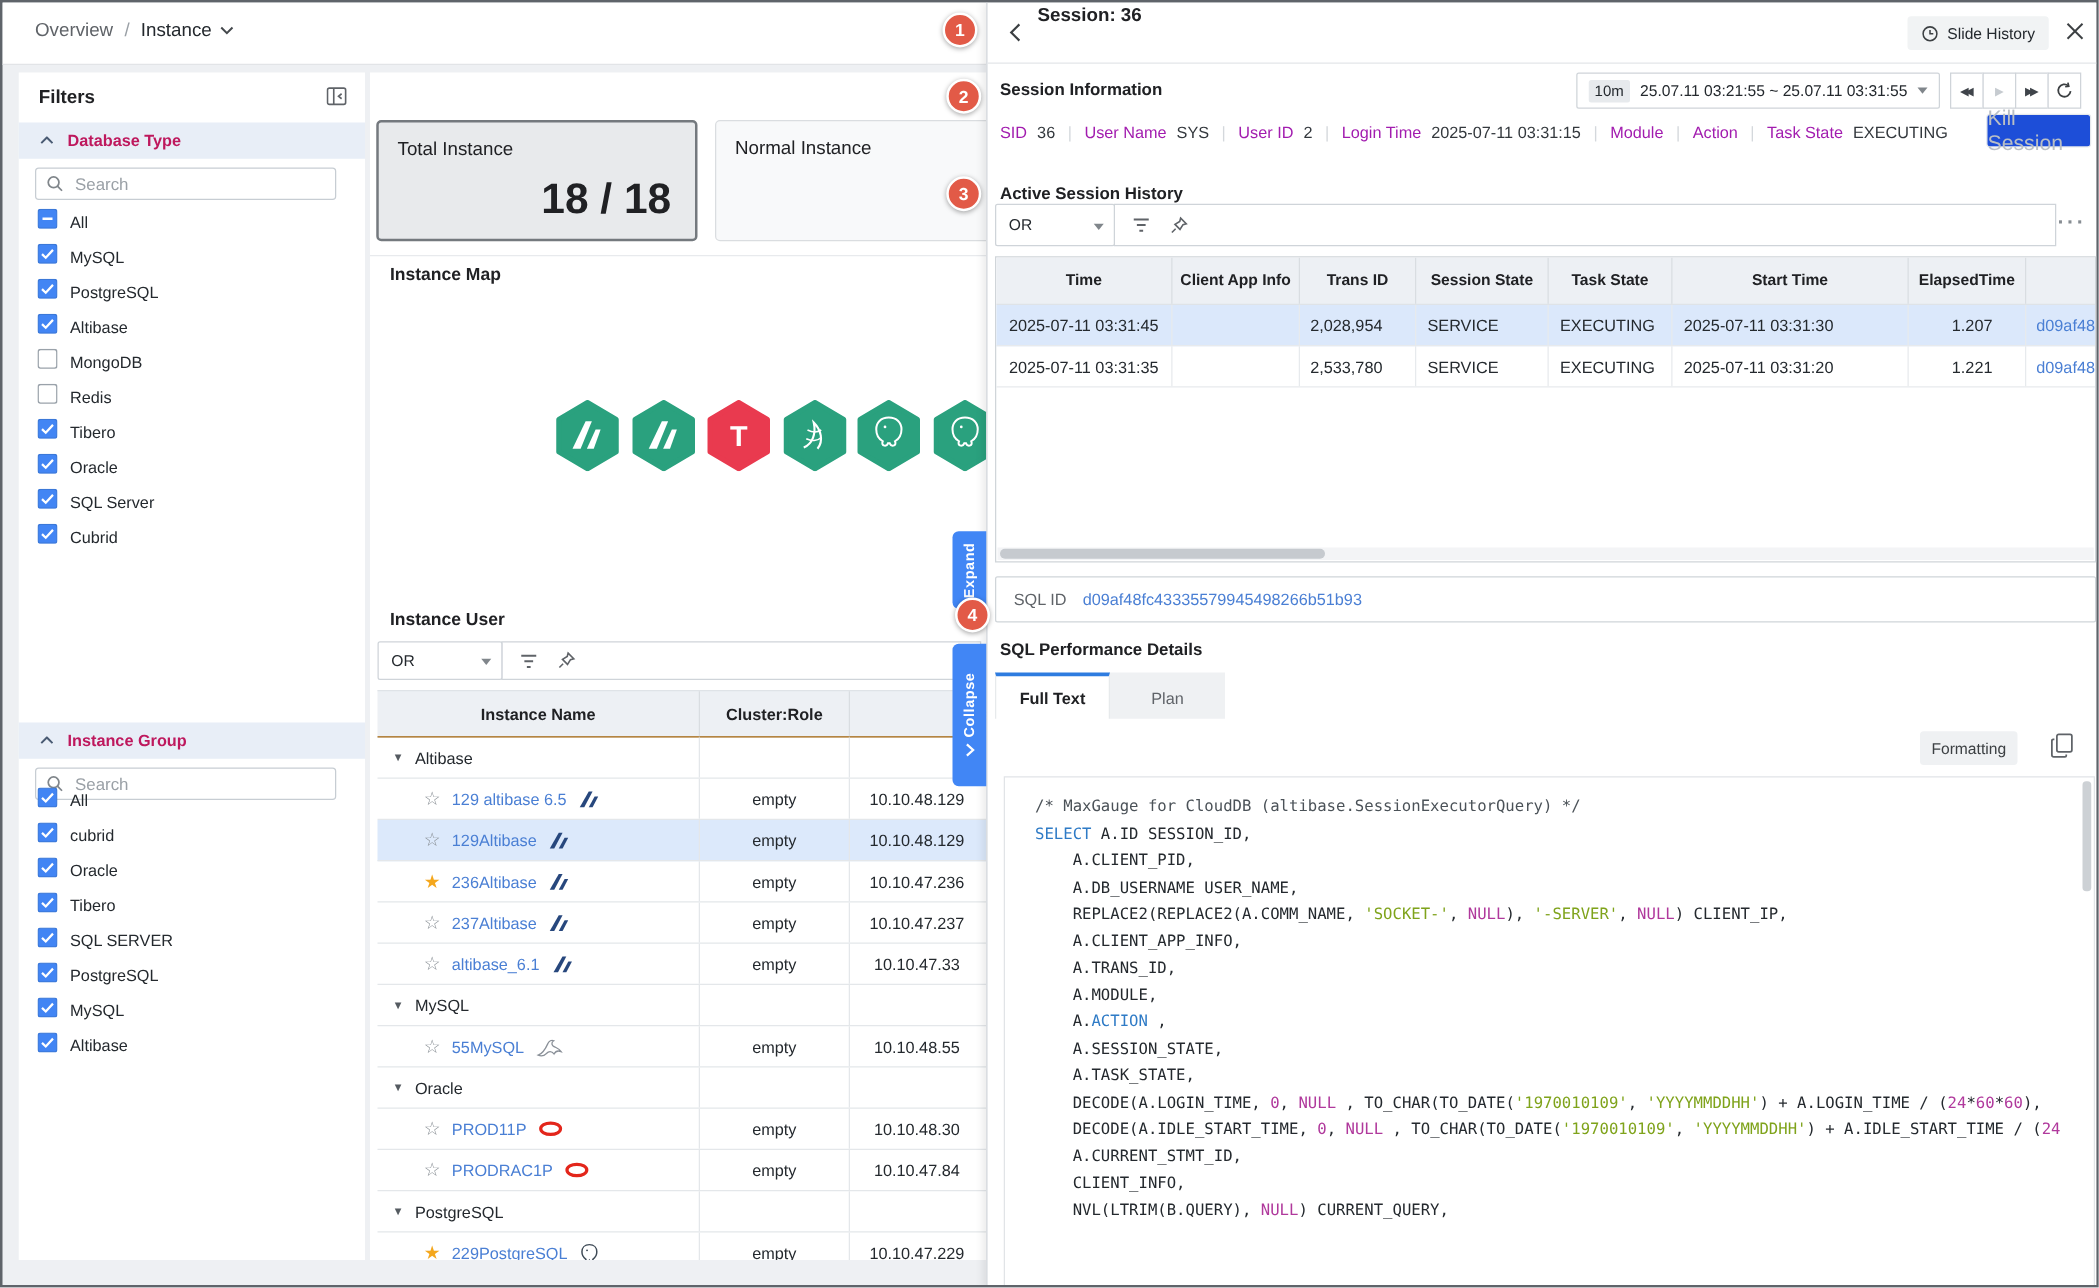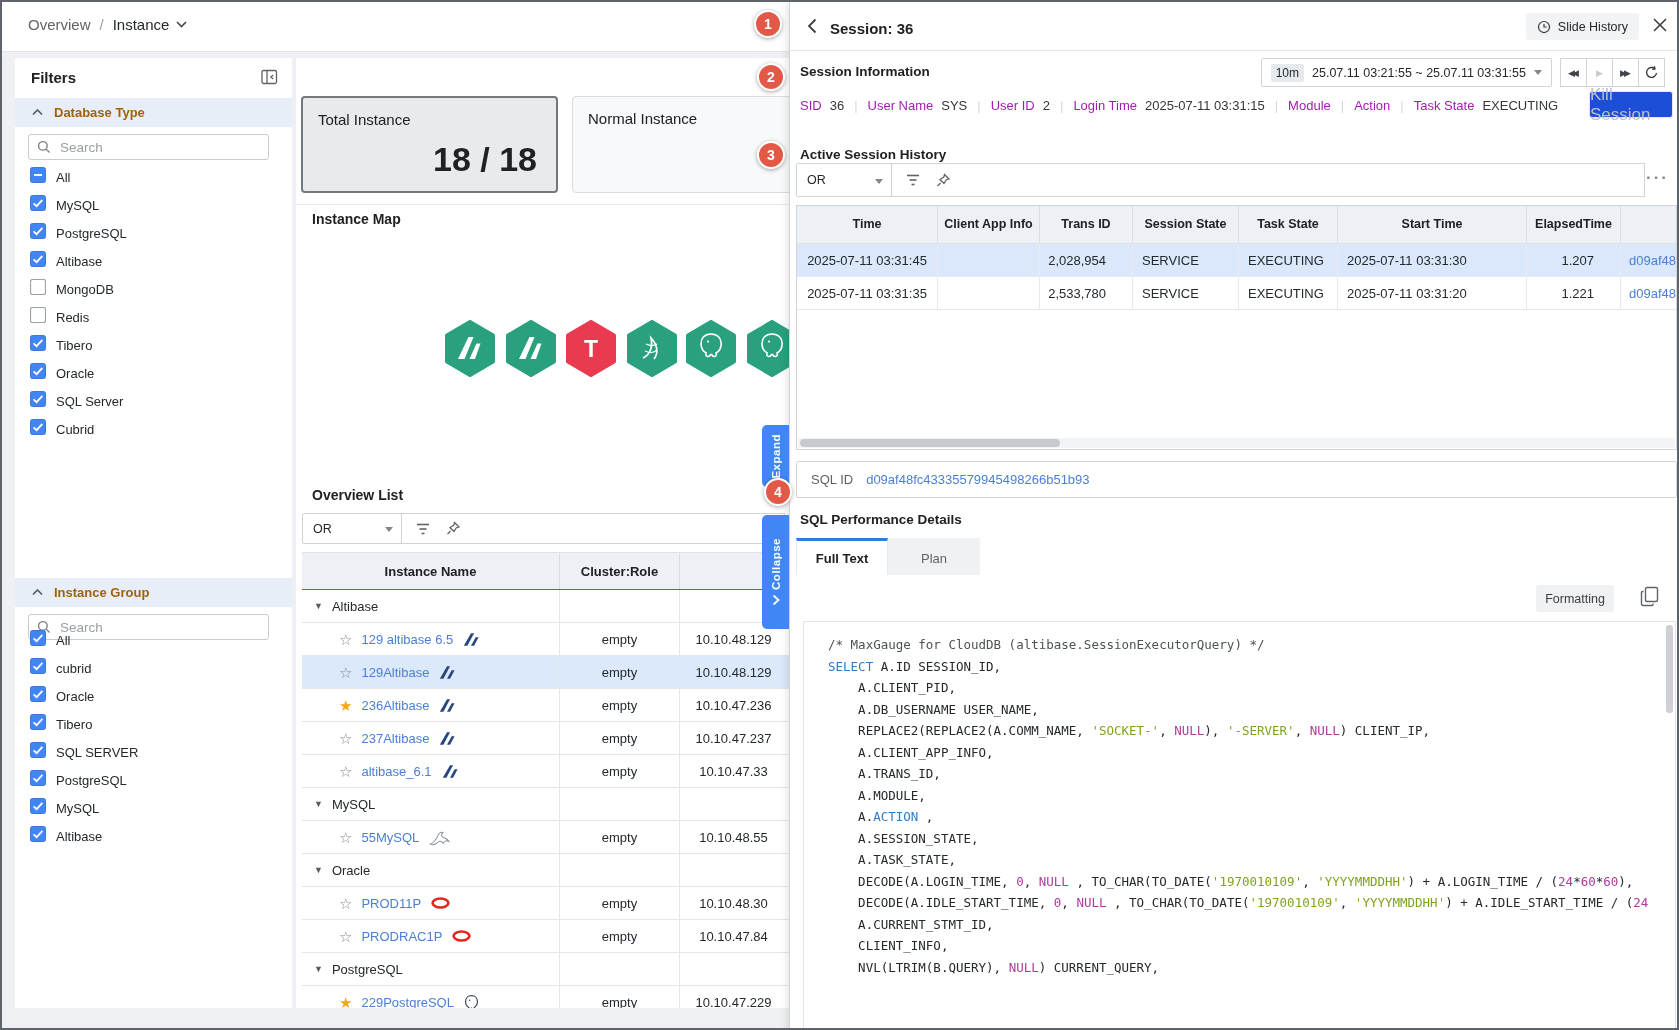--- a/index.html
+++ b/index.html
@@ -12,21 +12,21 @@
   .crumb .root{color:#5f6368;}
   .crumb .sep{color:#9aa0a6;margin:0 9px;}
   .crumb .cur{color:#24292e;font-weight:500;}
   .crumb svg{margin-left:7px;}
   
   .sidebar{position:absolute;left:13px;top:56px;width:277px;height:950px;background:#fff;z-index:2;}
   .fhead{position:absolute;left:0;top:8px;width:100%;height:26px;}
   .fhead .t{position:absolute;left:16px;top:3px;font-size:15px;font-weight:bold;color:#202124;}
   .fhead .ic{position:absolute;right:14px;top:3px;cursor:pointer;}
   .fsec-h{position:absolute;left:0;width:100%;height:29px;background:#e8eef7;display:flex;align-items:center;gap:11px;padding-left:17px;cursor:pointer;}
-  .fsec-h .lbl{font-size:13px;font-weight:bold;color:#a16207;}
+  .fsec-h .lbl{font-size:13px;font-weight:bold;color:#be185d;}
   .fsearch{position:absolute;left:13px;width:241px;height:26px;border:1px solid #c7cdd3;border-radius:3px;display:flex;align-items:center;gap:7px;padding-left:8px;background:#fff;}
   .fsearch input{border:none;outline:none;flex:1;font-size:13.5px;color:#24292e;font-family:"Liberation Sans",sans-serif;background:transparent;min-width:0;}
   .fsearch input::placeholder{color:#9aa0a6;}
   .cbrow{position:absolute;left:0;width:100%;height:26px;display:flex;align-items:center;gap:10px;padding-left:15px;cursor:pointer;}
   .cbrow .lbl{font-size:13px;color:#24292e;}
   
   .mid{position:absolute;left:294px;top:56px;width:493px;height:950px;background:#fff;overflow:hidden;z-index:2;}
   .card{position:absolute;top:38px;height:97px;border-radius:4px;}
   .card .clbl{position:absolute;left:15px;top:13px;font-size:15px;color:#202124;}
   .card .cval{position:absolute;right:19px;bottom:12px;font-size:34px;font-weight:bold;color:#202124;}
@@ -51,21 +51,21 @@
   .irow .c3{justify-content:center;font-size:13px;color:#24292e;padding-right:112px;}
   .tri{font-size:9px;color:#555b61;}
   .gname{font-size:13px;color:#24292e;}
   .star{font-size:15px;color:#878d93;line-height:1;cursor:pointer;}
   .star.on{color:#f4a71d;}
   .ilink{font-size:13px;color:#4a7fd4;cursor:pointer;white-space:nowrap;}
   
   .rpanel{position:absolute;left:787px;top:0;width:892px;height:1030px;background:#fff;border-left:1px solid #cfd4d9;box-shadow:-3px 0 7px rgba(0,0,0,.09);z-index:10;}
   .rhead{position:absolute;left:0;top:0;width:100%;height:49px;border-bottom:1px solid #e4e6e9;}
   .rhead .back{position:absolute;left:17px;top:16px;cursor:pointer;}
-  .rhead .title{position:absolute;left:40px;top:18px;font-size:15px;font-weight:bold;color:#202124;}
+  .rhead .title{position:absolute;left:40px;top:2px;font-size:15px;font-weight:bold;color:#202124;}
   .slidebtn{position:absolute;right:42px;top:11px;height:27px;background:#f1f3f4;border-radius:3px;display:flex;align-items:center;gap:7px;padding:0 11px;font-size:12.5px;color:#24292e;cursor:pointer;}
   .closex{position:absolute;right:13px;top:15px;cursor:pointer;}
   .rsec{position:absolute;left:10px;font-size:13.5px;font-weight:bold;color:#202124;}
   .timectl{position:absolute;right:16px;top:56px;display:flex;align-items:center;}
   .trange{height:29px;border:1px solid #cfd4d9;border-radius:2px;display:flex;align-items:center;gap:8px;padding:0 9px;cursor:pointer;background:#fff;}
   .trange .chip{background:#e7eaed;border-radius:2px;font-size:12px;padding:2px 5px;color:#24292e;}
   .trange .rng{font-size:12.5px;color:#24292e;white-space:nowrap;}
   .trange .car{width:0;height:0;border-left:4px solid transparent;border-right:4px solid transparent;border-top:5px solid #80868b;}
   .navg{display:flex;margin-left:9px;}
   .navb{width:27px;height:29px;border:1px solid #cfd4d9;margin-left:-1px;background:#fff;display:flex;align-items:center;justify-content:center;font-size:9px;color:#3f444a;cursor:pointer;}
@@ -331,21 +331,21 @@
             <polygon points="26,2 49,15.5 49,41.5 26,55 3,41.5 3,15.5" fill="#2aa17e" stroke="#2aa17e" stroke-width="4" stroke-linejoin="round"></polygon>
             <path d="M26 14 C19.5 14 16 18.2 16 23.4 C16 28 18.4 31.4 21.2 33 C20.4 34.8 20.9 36.2 22.5 36.5 C23.9 36.8 25 35.7 25.5 34.6 C25.9 34.7 26.3 34.7 26.7 34.6 C27.2 35.7 28.3 36.8 29.7 36.5 C31.3 36.2 31.8 34.8 31 33 C33.8 31.4 36.2 28 36.2 23.4 C36.2 18.2 32.5 14 26 14 Z" fill="none" stroke="#fff" stroke-width="1.6"></path>
             <circle cx="23" cy="21.5" r="1.1" fill="#fff"></circle>
           </svg></div>
         <div class="hex" style="left: 450px;"><svg width="52" height="57" viewBox="0 0 52 57">
             <polygon points="26,2 49,15.5 49,41.5 26,55 3,41.5 3,15.5" fill="#2aa17e" stroke="#2aa17e" stroke-width="4" stroke-linejoin="round"></polygon>
             <path d="M26 14 C19.5 14 16 18.2 16 23.4 C16 28 18.4 31.4 21.2 33 C20.4 34.8 20.9 36.2 22.5 36.5 C23.9 36.8 25 35.7 25.5 34.6 C25.9 34.7 26.3 34.7 26.7 34.6 C27.2 35.7 28.3 36.8 29.7 36.5 C31.3 36.2 31.8 34.8 31 33 C33.8 31.4 36.2 28 36.2 23.4 C36.2 18.2 32.5 14 26 14 Z" fill="none" stroke="#fff" stroke-width="1.6"></path>
             <circle cx="23" cy="21.5" r="1.1" fill="#fff"></circle>
           </svg></div>
       </div>
-    <div class="sec-title" style="top:429px;">Overview List</div>
+    <div class="sec-title" style="top:429px;">Instance User</div>
     <div class="fbar" style="left:6px;top:455px;width:483px;">
       <div class="fsel">
           <span>OR</span>
           <span class="car"></span>
         </div>
       <div class="fico" style="flex:1;">
         <svg width="16" height="14" viewBox="0 0 16 14">
             <line x1="2" y1="2.5" x2="14" y2="2.5" stroke="#5f6368" stroke-width="1.6"></line>
             <line x1="4.5" y1="7" x2="11.5" y2="7" stroke="#5f6368" stroke-width="1.6"></line>
             <line x1="6.5" y1="11.5" x2="9.5" y2="11.5" stroke="#5f6368" stroke-width="1.6"></line>

